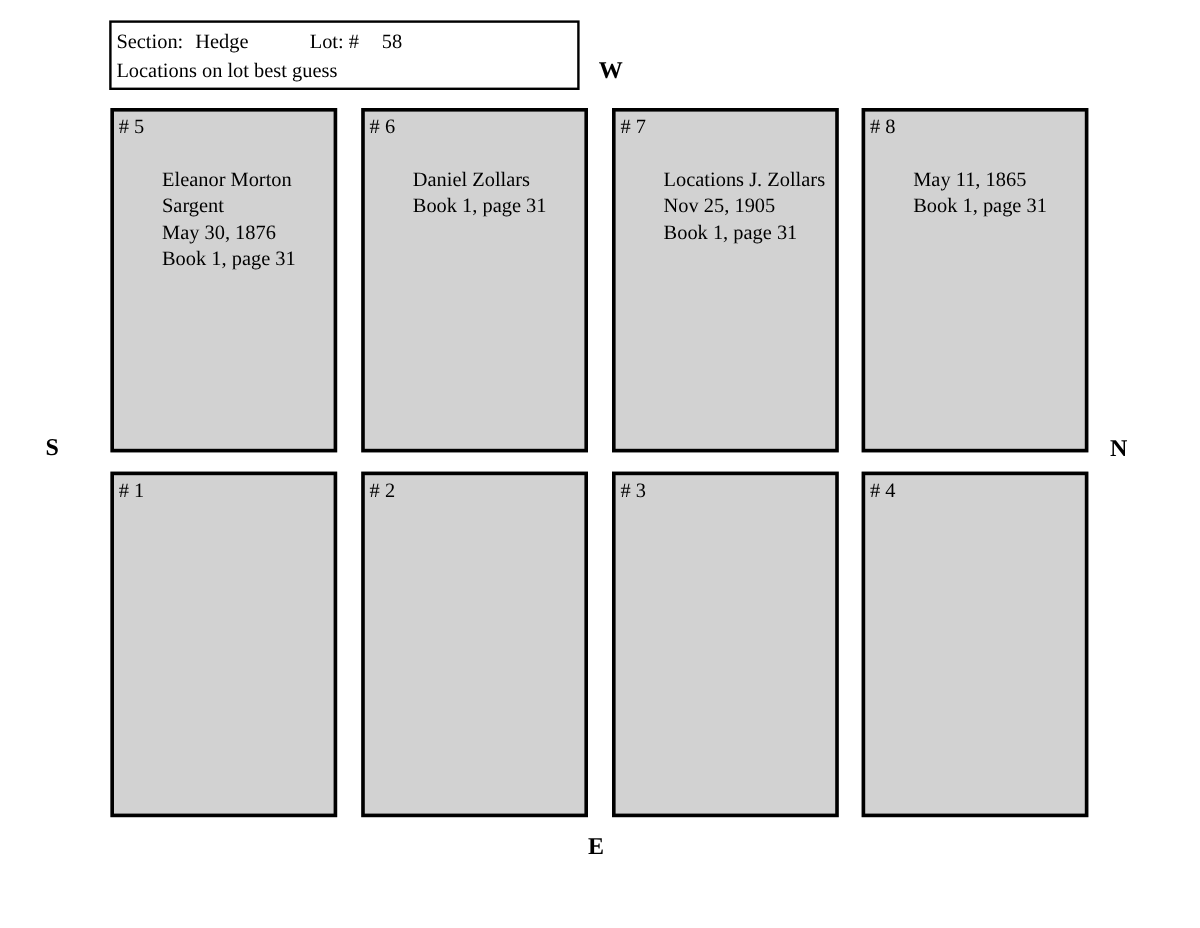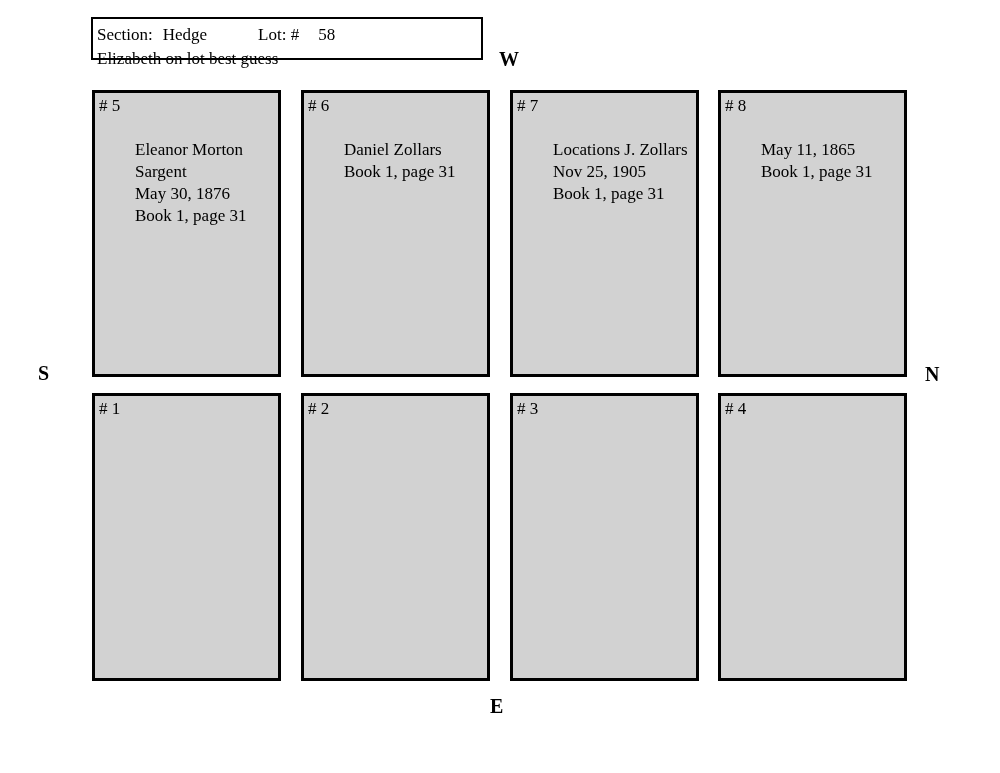--- a/index.html
+++ b/index.html
@@ -17,21 +17,21 @@
   .canvas{
     position:relative;
     width:1000px;
     height:773px;
     background:var(--background);
     overflow:hidden;
   }
   .header-box{
     position:absolute;
     left:91px; top:17px;
-    width:392px; height:43px;
+    width:392px; height:58px;
     border:2px solid var(--border);
     background:var(--background);
     padding:4px 4px 0 4px;
     font-size:17px;
     line-height:24px;
     white-space:nowrap;
   }
   .header-line1 .section-value{margin-left:10px;}
   .header-line1 .lot-label{margin-left:51px;}
   .header-line1 .lot-value{margin-left:19px;}
@@ -65,21 +65,21 @@
 </style>
 </head>
 <body>
 
 <div class="canvas">
 
   <div class="header-box">
     <div class="header-line1">
       <span class="section-label">Section:</span><span class="section-value">Hedge</span><span class="lot-label">Lot: #</span><span class="lot-value">58</span>
     </div>
-    <div class="header-line2">Elizabeth on lot best guess</div>
+    <div class="header-line2">Locations on lot best guess</div>
   </div>
 
   <div class="compass w">W</div>
   <div class="compass s">S</div>
   <div class="compass n">N</div>
   <div class="compass e">E</div>
 
   <div class="plot row-top col-1">
     <div class="plot-number"># 5</div>
     <div class="plot-lines">

